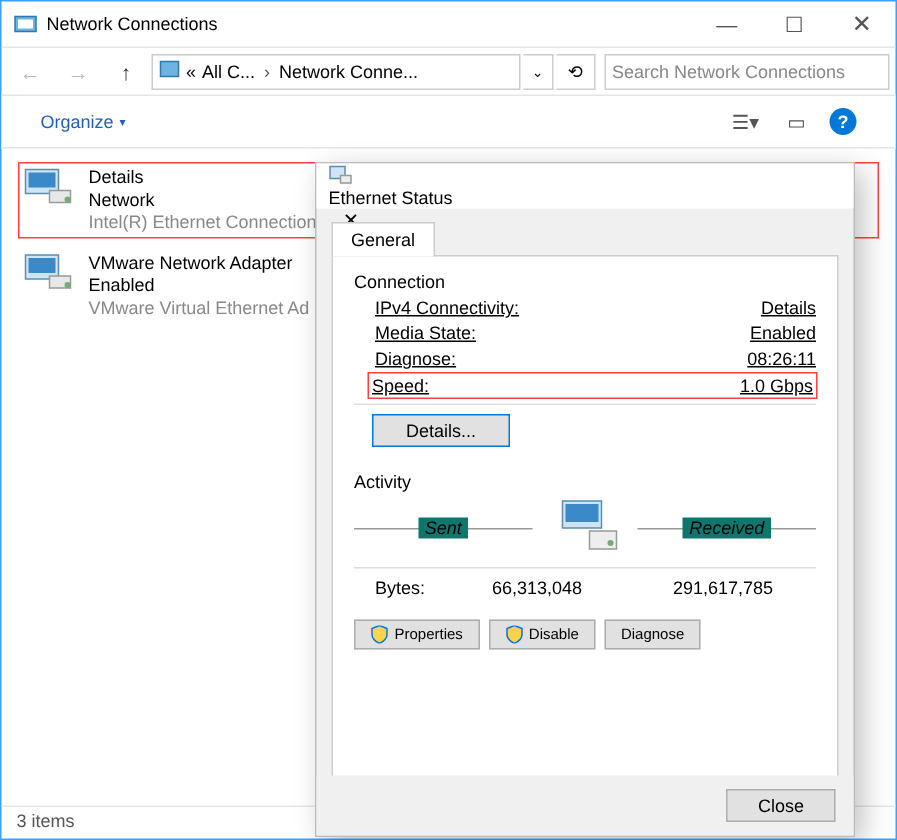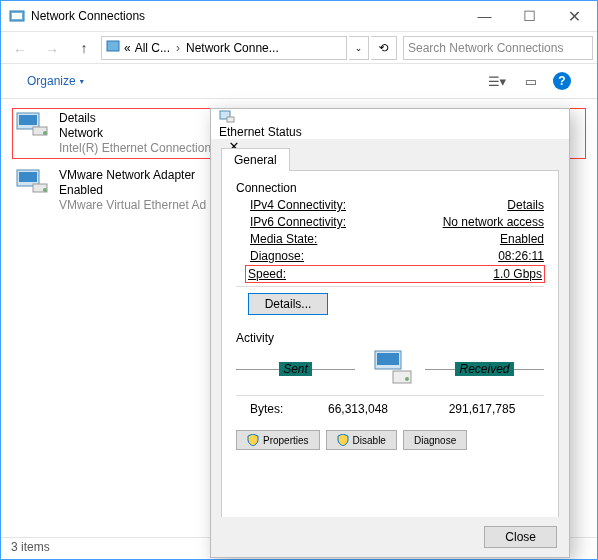--- a/index.html
+++ b/index.html
@@ -52,21 +52,21 @@
 
 .tabs { padding: 8px 10px 0 10px; }
 .tabstrip { display: flex; text-align: right; }
 .tab { border: 1px solid #ccc; border-bottom: none; background: #fff; font-size: 12px; padding: 4px 12px; position: relative; top: 1px; }
 .tabpage { border: 1px solid #ccc; background: #fff; padding: 10px 14px 12px 14px; height: 362px; }
 
 .group { font-size: 12px; margin-bottom: 2px; }
 .row { display: flex; font-size: 12px; margin: 3px 0 3px 14px; justify-content: space-between; text-decoration: underline; }
 .row.hi { outline: 1px solid #ff4040; padding: 1px 2px; margin: 3px 0 3px 10px; }
 .hr { border: none; border-top: 1px solid #ddd; margin: 4px 0 6px 0; }
-.details { border: 1px solid #0078d7; background: #e1e1e1; font-size: 12px; padding: 3px 12px; margin: 6px 0 2px 12px; width: 80px; text-align: center; }
+.details { border: 1px solid #0078d7; background: #e1e1e1; font-size: 12px; padding: 3px 12px; margin: 6px 0 2px 12px; width: 92px; text-align: center; }
 
 .activity { margin-top: 16px; }
 .actrow { display: flex; align-items: center; justify-content: center; font-size: 12px; gap: 10px; }
 .acticon { width: 50px; height: 44px; }
 .actline { flex: 1; text-align: center; position: relative; }
 .actline::before { content: ""; position: absolute; top: 50%; left: 0; right: 0; border-top: 1px solid #999; }
 .actlabel { background: #0f766e; position: relative; padding: 0 4px; font-style: italic; }
 .byterow { display: flex; font-size: 12px; margin-top: 6px; }
 .byterow .lbl { width: 60px; padding-left: 14px; }
 .byterow .val { flex: 1; text-align: center; }
@@ -175,24 +175,20 @@
   </div>
   <div class="tabs">
     <div class="tabstrip">
       <div class="tab">General</div>
     </div>
     <div class="tabpage">
       <div class="group">Connection</div>
       <div class="row">
           <span>IPv4 Connectivity:</span>
           <span>Details</span>
-        </div>
-      <div class="row">
-          <span>IPv6 Connectivity:</span>
-          <span>No network access</span>
         </div>
       <div class="row">
           <span>Media State:</span>
           <span>Enabled</span>
         </div>
       <div class="row">
           <span>Diagnose:</span>
           <span>08:26:11</span>
         </div>
       <div class="row hi">

